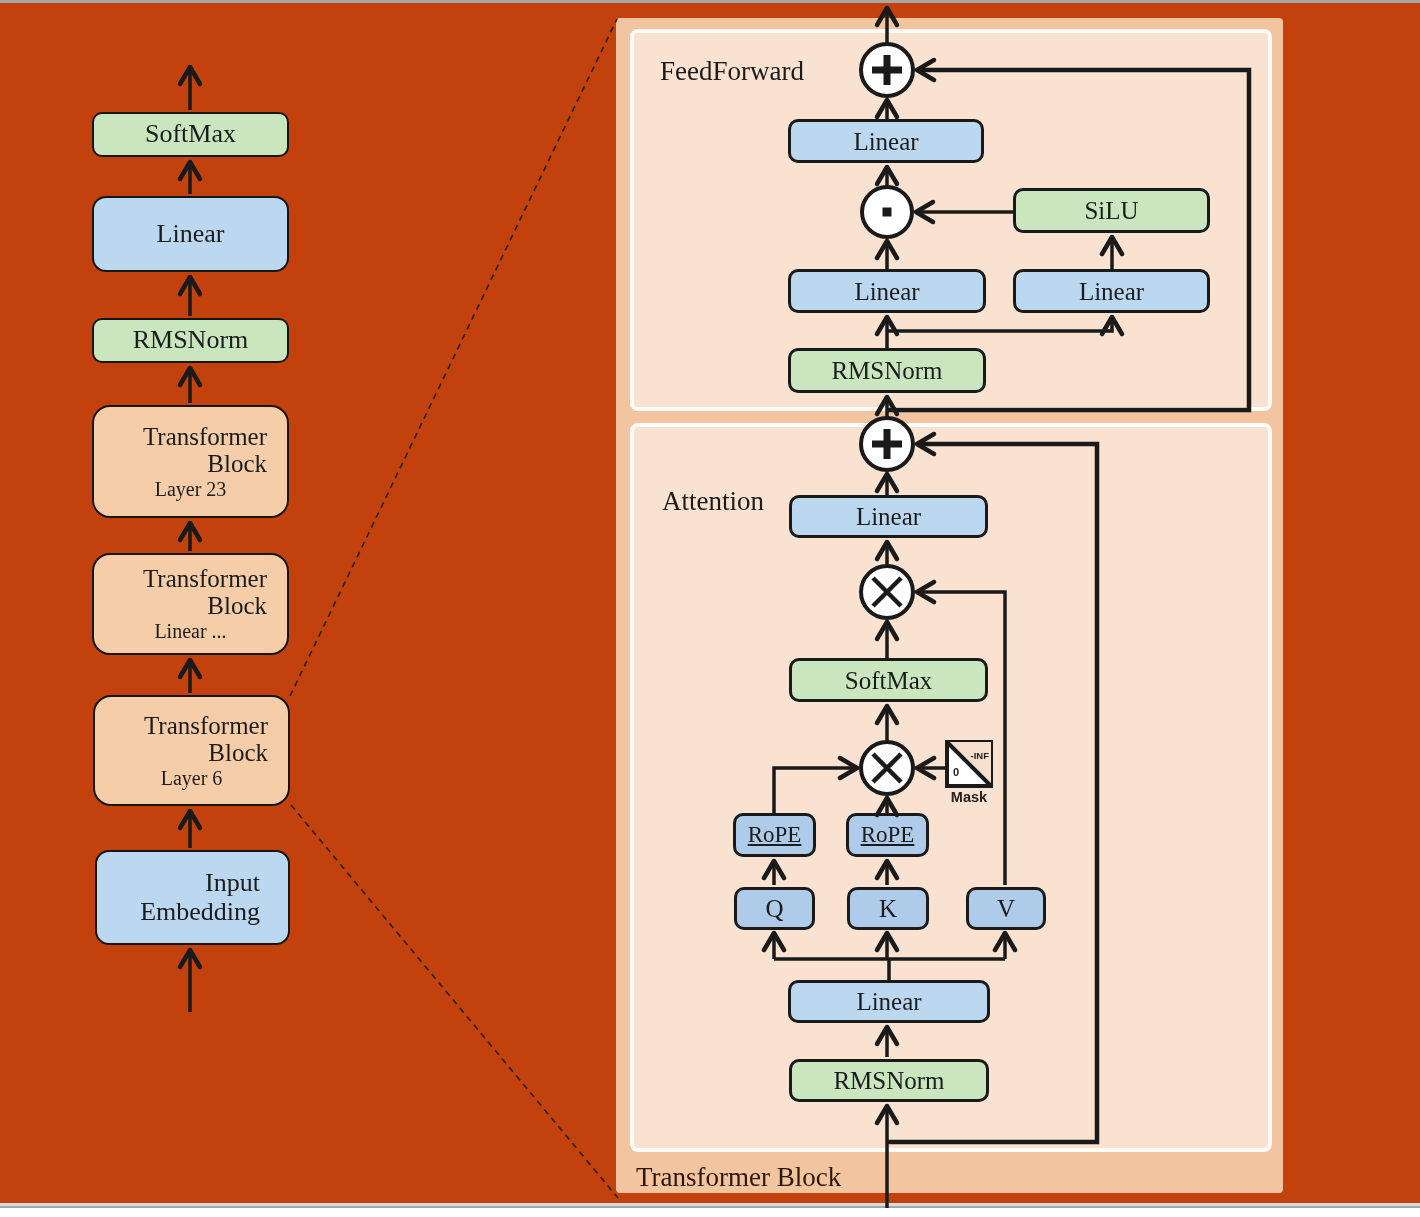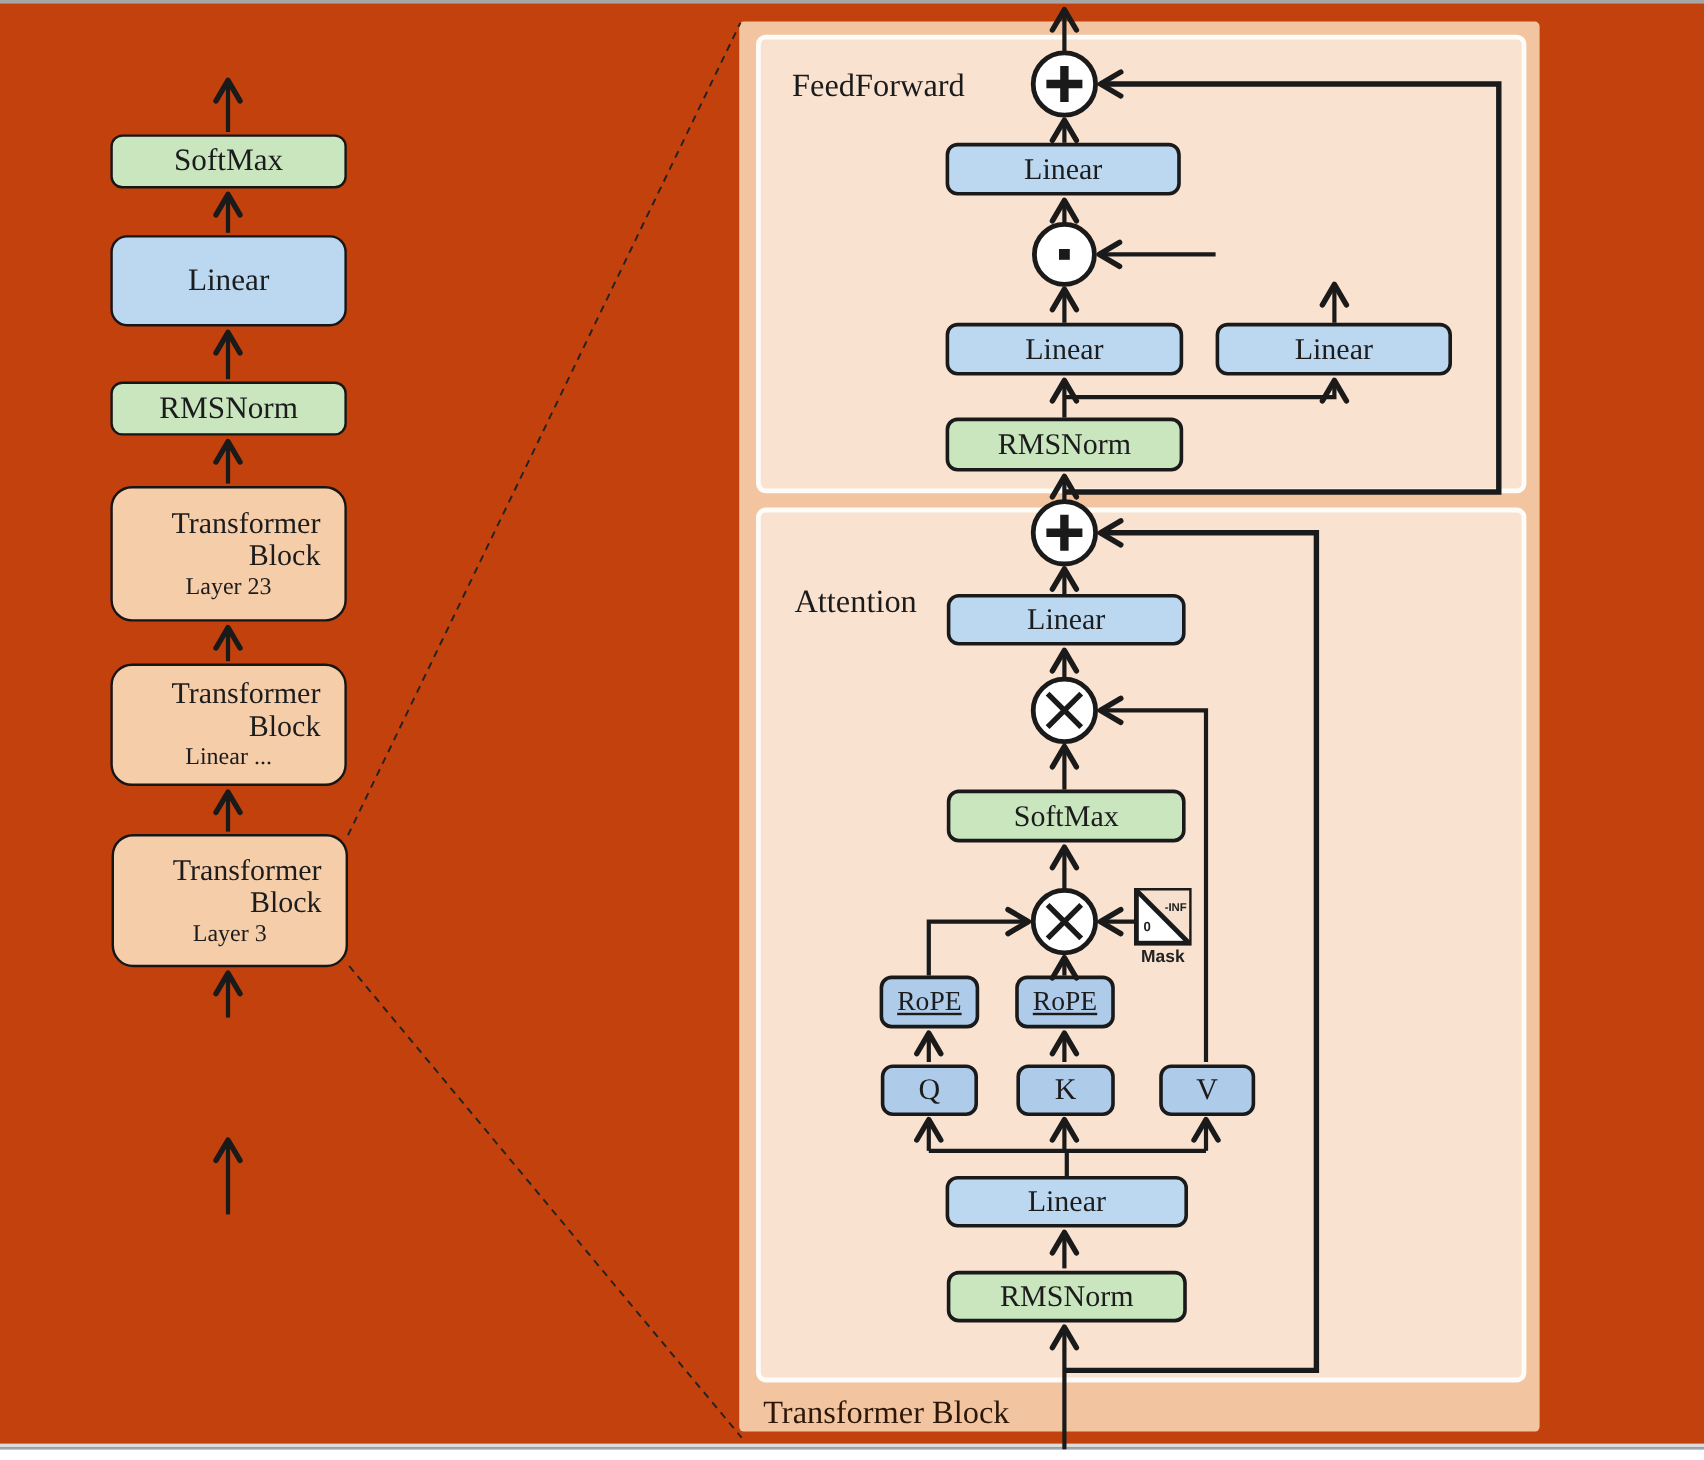--- a/index.html
+++ b/index.html
@@ -71,25 +71,31 @@
   <div class="box lbox orange tb" style="left:92px;top:405px;width:197px;height:113px;padding:0 20px">
     <span class="main">Transformer Block</span>
     <span class="sub">Layer 23</span>
   </div>
   <div class="box lbox orange tb" style="left:92px;top:553px;width:197px;height:102px;padding:0 20px">
     <span class="main">Transformer Block</span>
     <span class="sub">Linear ...</span>
   </div>
   <div class="box lbox orange tb" style="left:93px;top:695px;width:197px;height:111px;padding:0 20px">
     <span class="main">Transformer Block</span>
-    <span class="sub">Layer 3</span>
+    <span class="sub">Layer 6</span>
+  </div>
+  <div class="box lbox blue" style="left:95px;top:850px;width:195px;height:95px;border-radius:14px;padding:0 28px">
+    <span>Input Embedding</span>
   </div>
 
   <div class="box rbox blue" style="left:788px;top:119px;width:196px;height:44px">
     <span>Linear</span>
+  </div>
+  <div class="box rbox green" style="left:1013px;top:188px;width:197px;height:45px">
+    <span>SiLU</span>
   </div>
   <div class="box rbox blue" style="left:788px;top:269px;width:198px;height:44px">
     <span>Linear</span>
   </div>
   <div class="box rbox blue" style="left:1013px;top:269px;width:197px;height:44px">
     <span>Linear</span>
   </div>
   <div class="box rbox green" style="left:788px;top:348px;width:198px;height:45px">
     <span>RMSNorm</span>
   </div>

